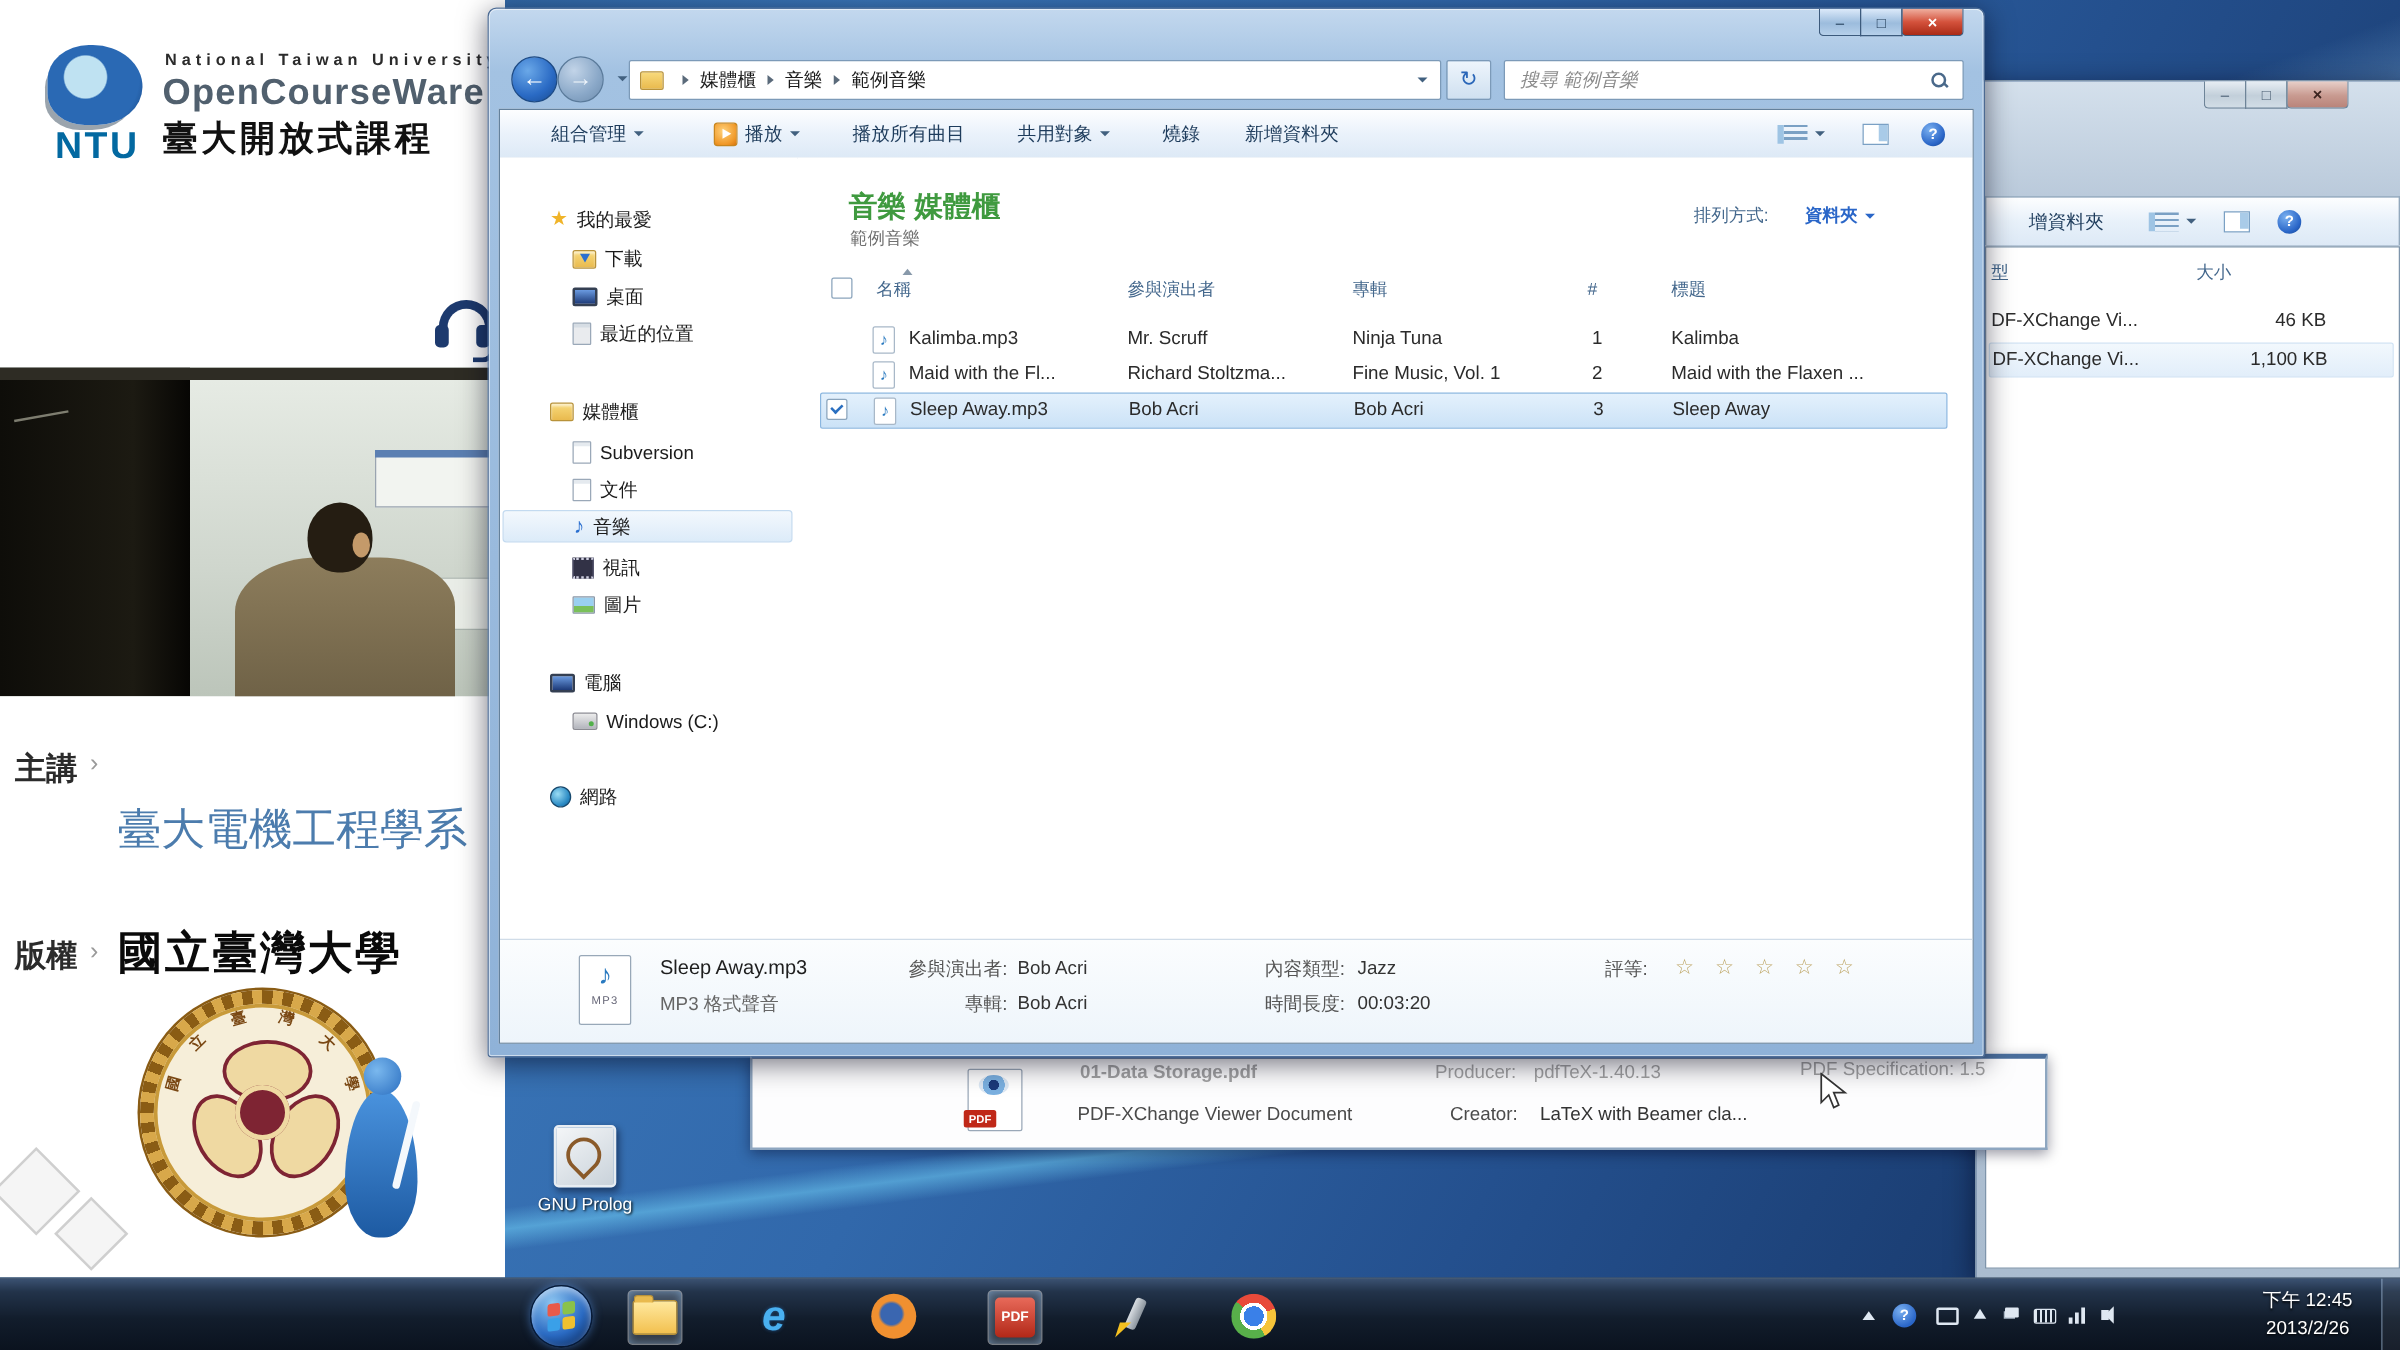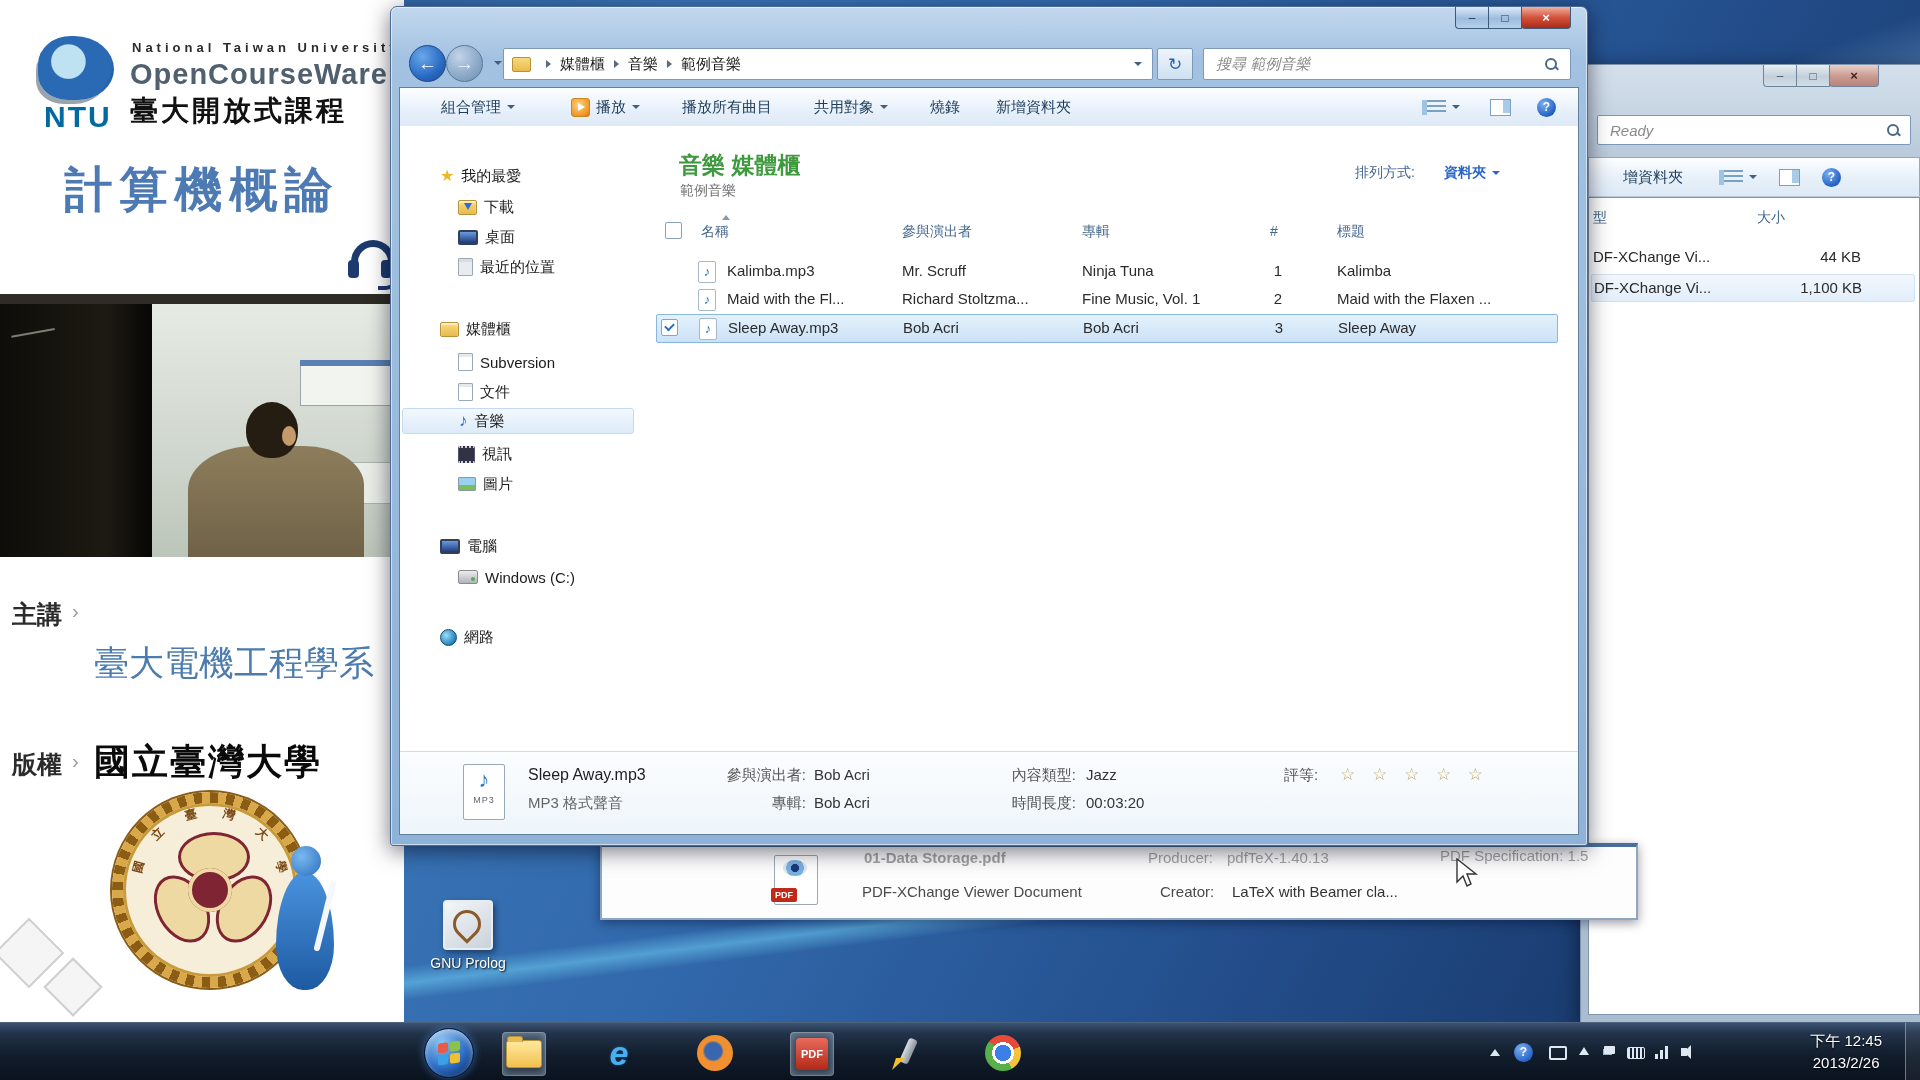--- a/index.html
+++ b/index.html
@@ -226,21 +226,20 @@
   <div class="beam beam2"></div>
   <div class="beam beam3"></div>
 </div>
 
 <div id="sidebar">
   <div class="globe"></div>
   <div class="ntu-txt">NTU</div>
   <div class="logo-l1">National Taiwan University</div>
   <div class="logo-l2">OpenCourseWare</div>
   <div class="logo-l3">臺大開放式課程</div>
-  <div class="course">計算機概論</div>
   <div class="hp">
     <span class="arc"></span>
       <span class="padL"></span>
       <span class="padR"></span>
       <span class="mic"></span>
   </div>
 
   <div id="video">
     <div class="vid-screen"></div>
     <div class="vid-dark"></div>
@@ -286,41 +285,37 @@
     <div class="cbtn minb inact">
         <span>–</span>
       </div>
     <div class="cbtn maxb inact">
         <span>□</span>
       </div>
     <div class="cbtn clsb inact" style="background:linear-gradient(180deg,#e8d0ca,#c89a90 55%,#b9847a);color:#3c2420">
         <span>×</span>
       </div>
   </div>
-  <div class="field" style="position:absolute;left:16px;top:50px;width:312px;height:28px">
-    <span style="font-size:15px;font-style:italic;color:#8a8a8a;margin-left:12px">Ready</span>
-    <span class="mag" style="margin-left:auto;margin-right:10px"></span>
-  </div>
   <div class="rcmd">
     <span style="margin-left:34px">增資料夾</span>
     <span class="viewsico" style="margin-left:36px"></span>
     <span class="caret"></span>
     <span class="paneico" style="margin-left:22px"></span>
     <span class="helpico" style="margin-left:22px">
         <span>?</span>
       </span>
   </div>
   <div class="rinner">
     <div class="rhdr">
       <span class="hcell" style="left:4px">型</span>
       <span class="hcell" style="left:168px">大小</span>
     </div>
     <div class="rrow" style="top:46px">
       <span class="c" style="left:2px">DF-XChange Vi...</span>
-      <span class="c" style="left:160px;width:110px;text-align:right">44 KB</span>
+      <span class="c" style="left:160px;width:110px;text-align:right">46 KB</span>
     </div>
     <div class="rrow hl" style="top:76px">
       <span class="c" style="left:2px">DF-XChange Vi...</span>
       <span class="c" style="left:160px;width:110px;text-align:right">1,100 KB</span>
     </div>
   </div>
 </div>
 
 <div class="pdfpane">
   <div class="pdficon">

